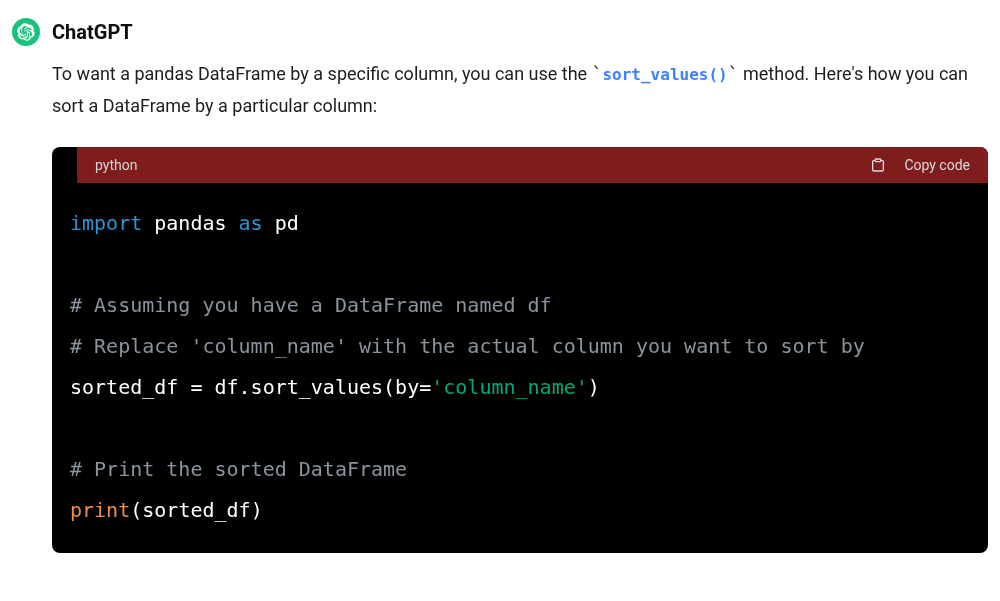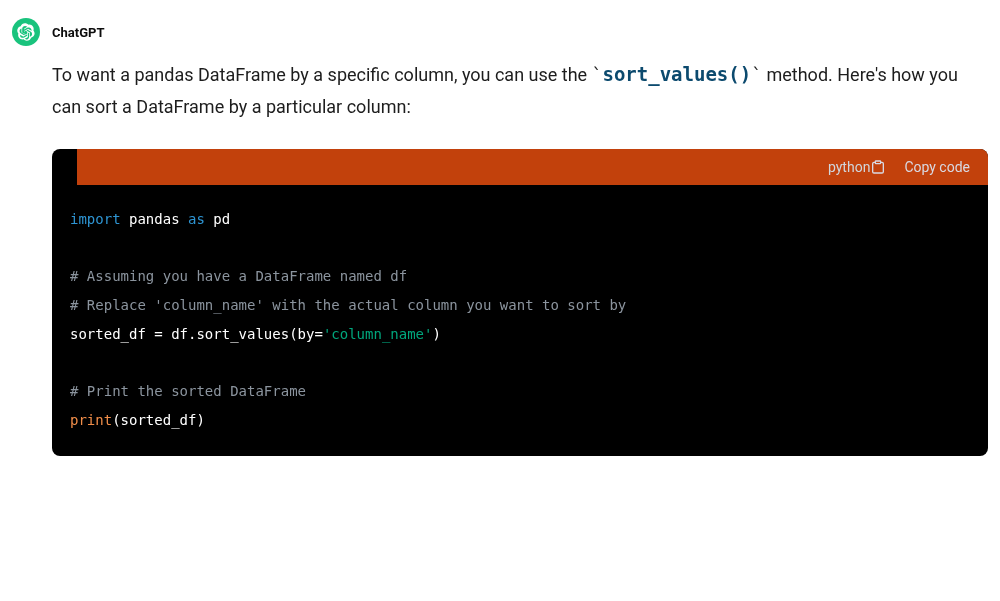--- a/index.html
+++ b/index.html
@@ -32,55 +32,55 @@
       align-items: center;
       justify-content: center;
       flex-shrink: 0;
     }
     .avatar svg {
       width: 18px;
       height: 18px;
     }
     .assistant-name {
       font-weight: 700;
-      font-size: 13px;
+      font-size: 20px;
       color: #0d0d0d;
     }
     .message-body {
       margin-left: 40px;
       color: #0d0d0d;
     }
     .message-body p {
       font-size: 18px;
       line-height: 1.75;
       margin-bottom: 26px;
       color: #1d1d1d;
     }
     .inline-code {
       font-family: ui-monospace, SFMono-Regular, "SF Mono", Menlo, Consolas, monospace;
       font-weight: 700;
-      font-size: 19px;
-      color: #0c4a6e;
+      font-size: 16px;
+      color: #3b82f6;
     }
     .backtick {
       font-family: ui-monospace, SFMono-Regular, "SF Mono", Menlo, Consolas, monospace;
       font-size: 18px;
       color: #1d1d1d;
       font-weight: 400;
     }
     .code-block {
       border-radius: 8px;
       overflow: hidden;
       background: #000000;
       margin-top: 8px;
     }
     .code-header {
-      background: #c2410c;
+      background: #7f1d1d;
       display: flex;
-      justify-content: flex-end;
+      justify-content: space-between;
       align-items: center;
       padding: 10px 18px;
       font-size: 14px;
       color: #d9d9e3;
       margin-left: 25px;
     }
     .code-lang {
       color: #d1d5db;
     }
     .copy-group {
@@ -91,21 +91,21 @@
       color: #d9d9e3;
     }
     .copy-group svg {
       width: 16px;
       height: 16px;
       stroke: #d9d9e3;
     }
     .code-content {
       padding: 20px 18px 22px 18px;
       font-family: ui-monospace, SFMono-Regular, "SF Mono", Menlo, Consolas, monospace;
-      font-size: 14px;
+      font-size: 20px;
       line-height: 2.05;
       color: #ffffff;
       white-space: pre;
     }
     .tok-kw { color: #2e95d3; }
     .tok-plain { color: #ffffff; }
     .tok-comment { color: #8b949e; }
     .tok-str { color: #00a67d; }
     .tok-builtin { color: #f08d49; }
   </style>

